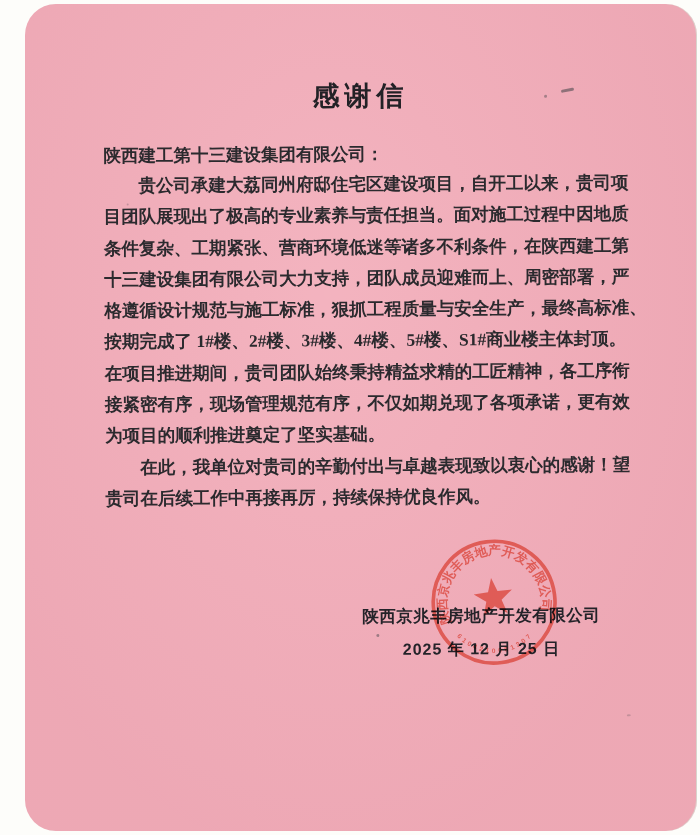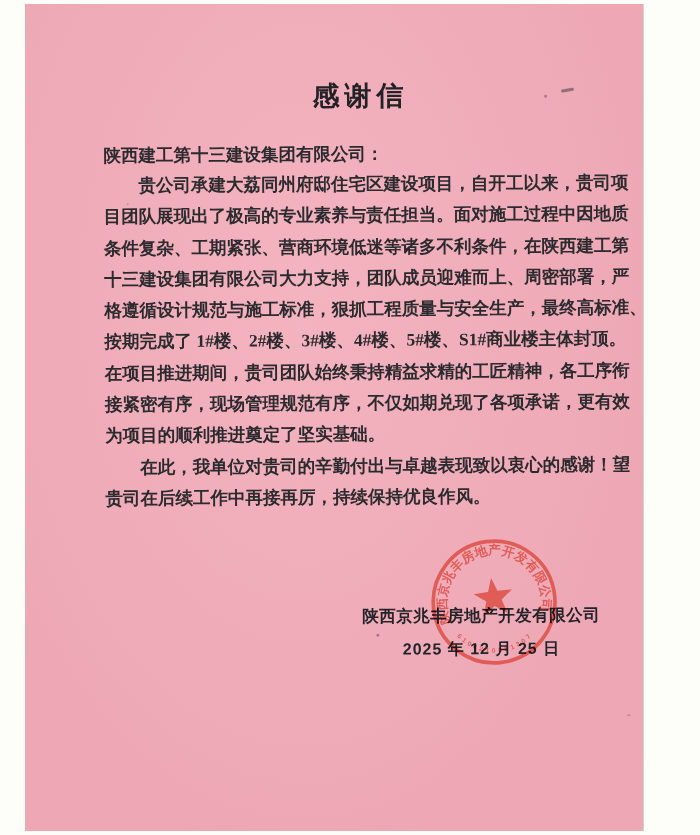--- a/index.html
+++ b/index.html
@@ -4,24 +4,25 @@
 <style>
   html,body{margin:0;padding:0;}
   body{
     width:700px;height:835px;
     background:#fdfdfa;
     font-family:"Liberation Serif","DejaVu Serif",serif;
     overflow:hidden;position:relative;
   }
   .scan{position:absolute;inset:0;}
   .paper{
-    position:absolute;left:25px;top:4px;width:619px;height:827px;
+    position:absolute;left:25px;top:4px;width:672px;height:827px;
     background:#f2abb8;
     background-image:radial-gradient(ellipse at 45% 35%, rgba(255,255,255,.10), rgba(0,0,0,.02) 75%);
     box-shadow:-1px 0 0 #d8d4cc inset;
+    border-radius:31px;
   }
   .content{
     position:absolute;left:0;top:0;width:100%;height:100%;
     transform:rotate(-0.35deg);
     color:#2b2a2e;
   }
   .title{
     position:absolute;left:80px;top:74px;width:515px;margin:0;
     text-align:center;
     font-size:27px;font-weight:bold;letter-spacing:5px;

